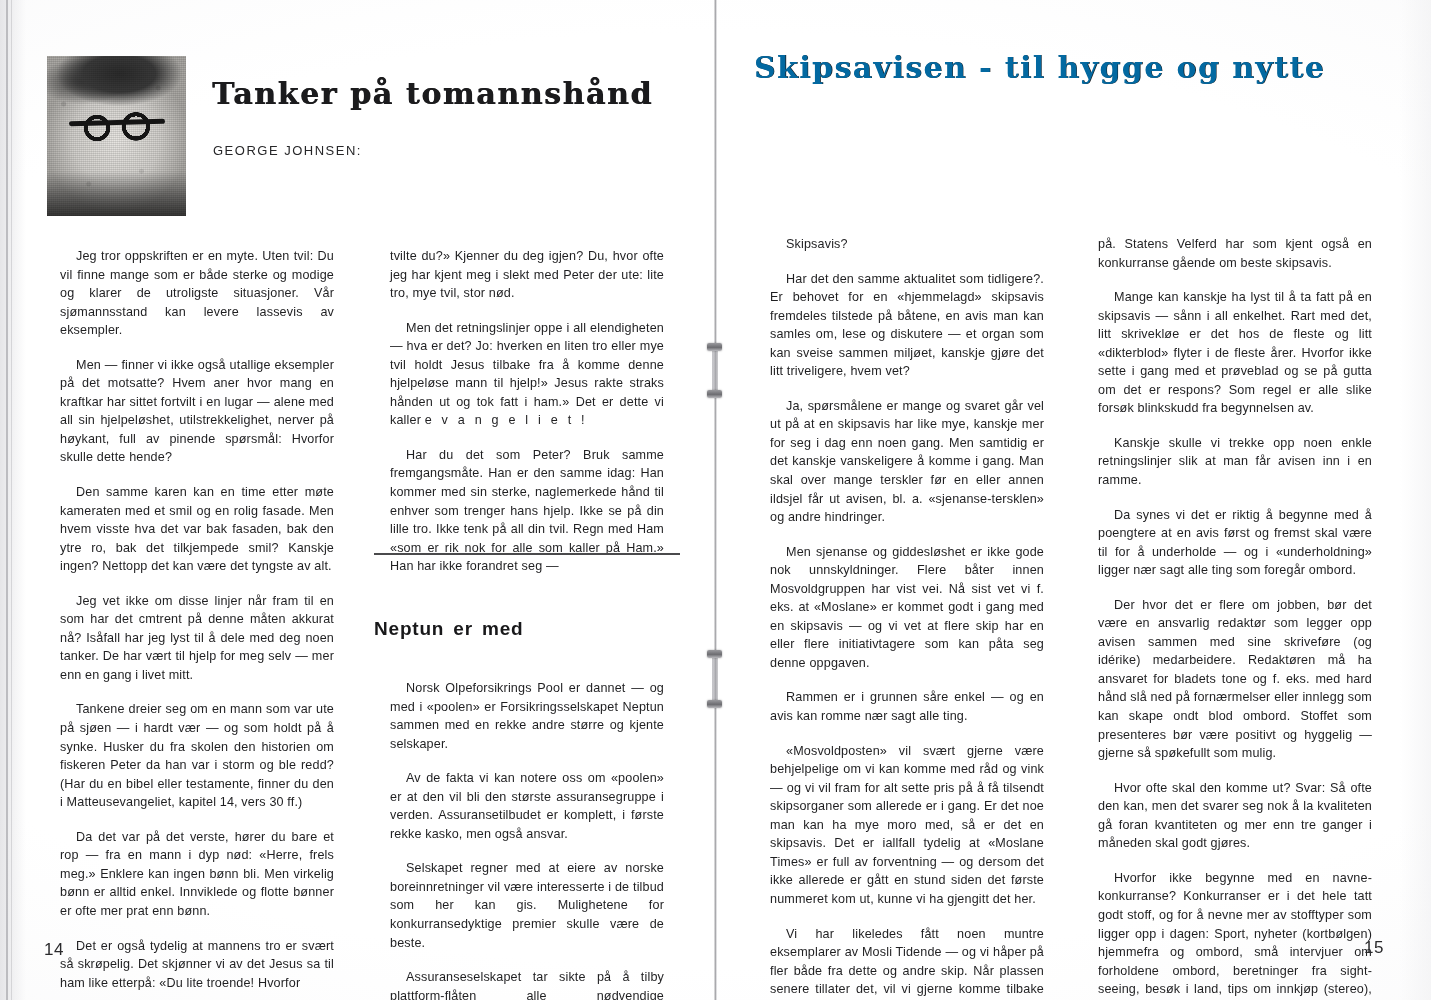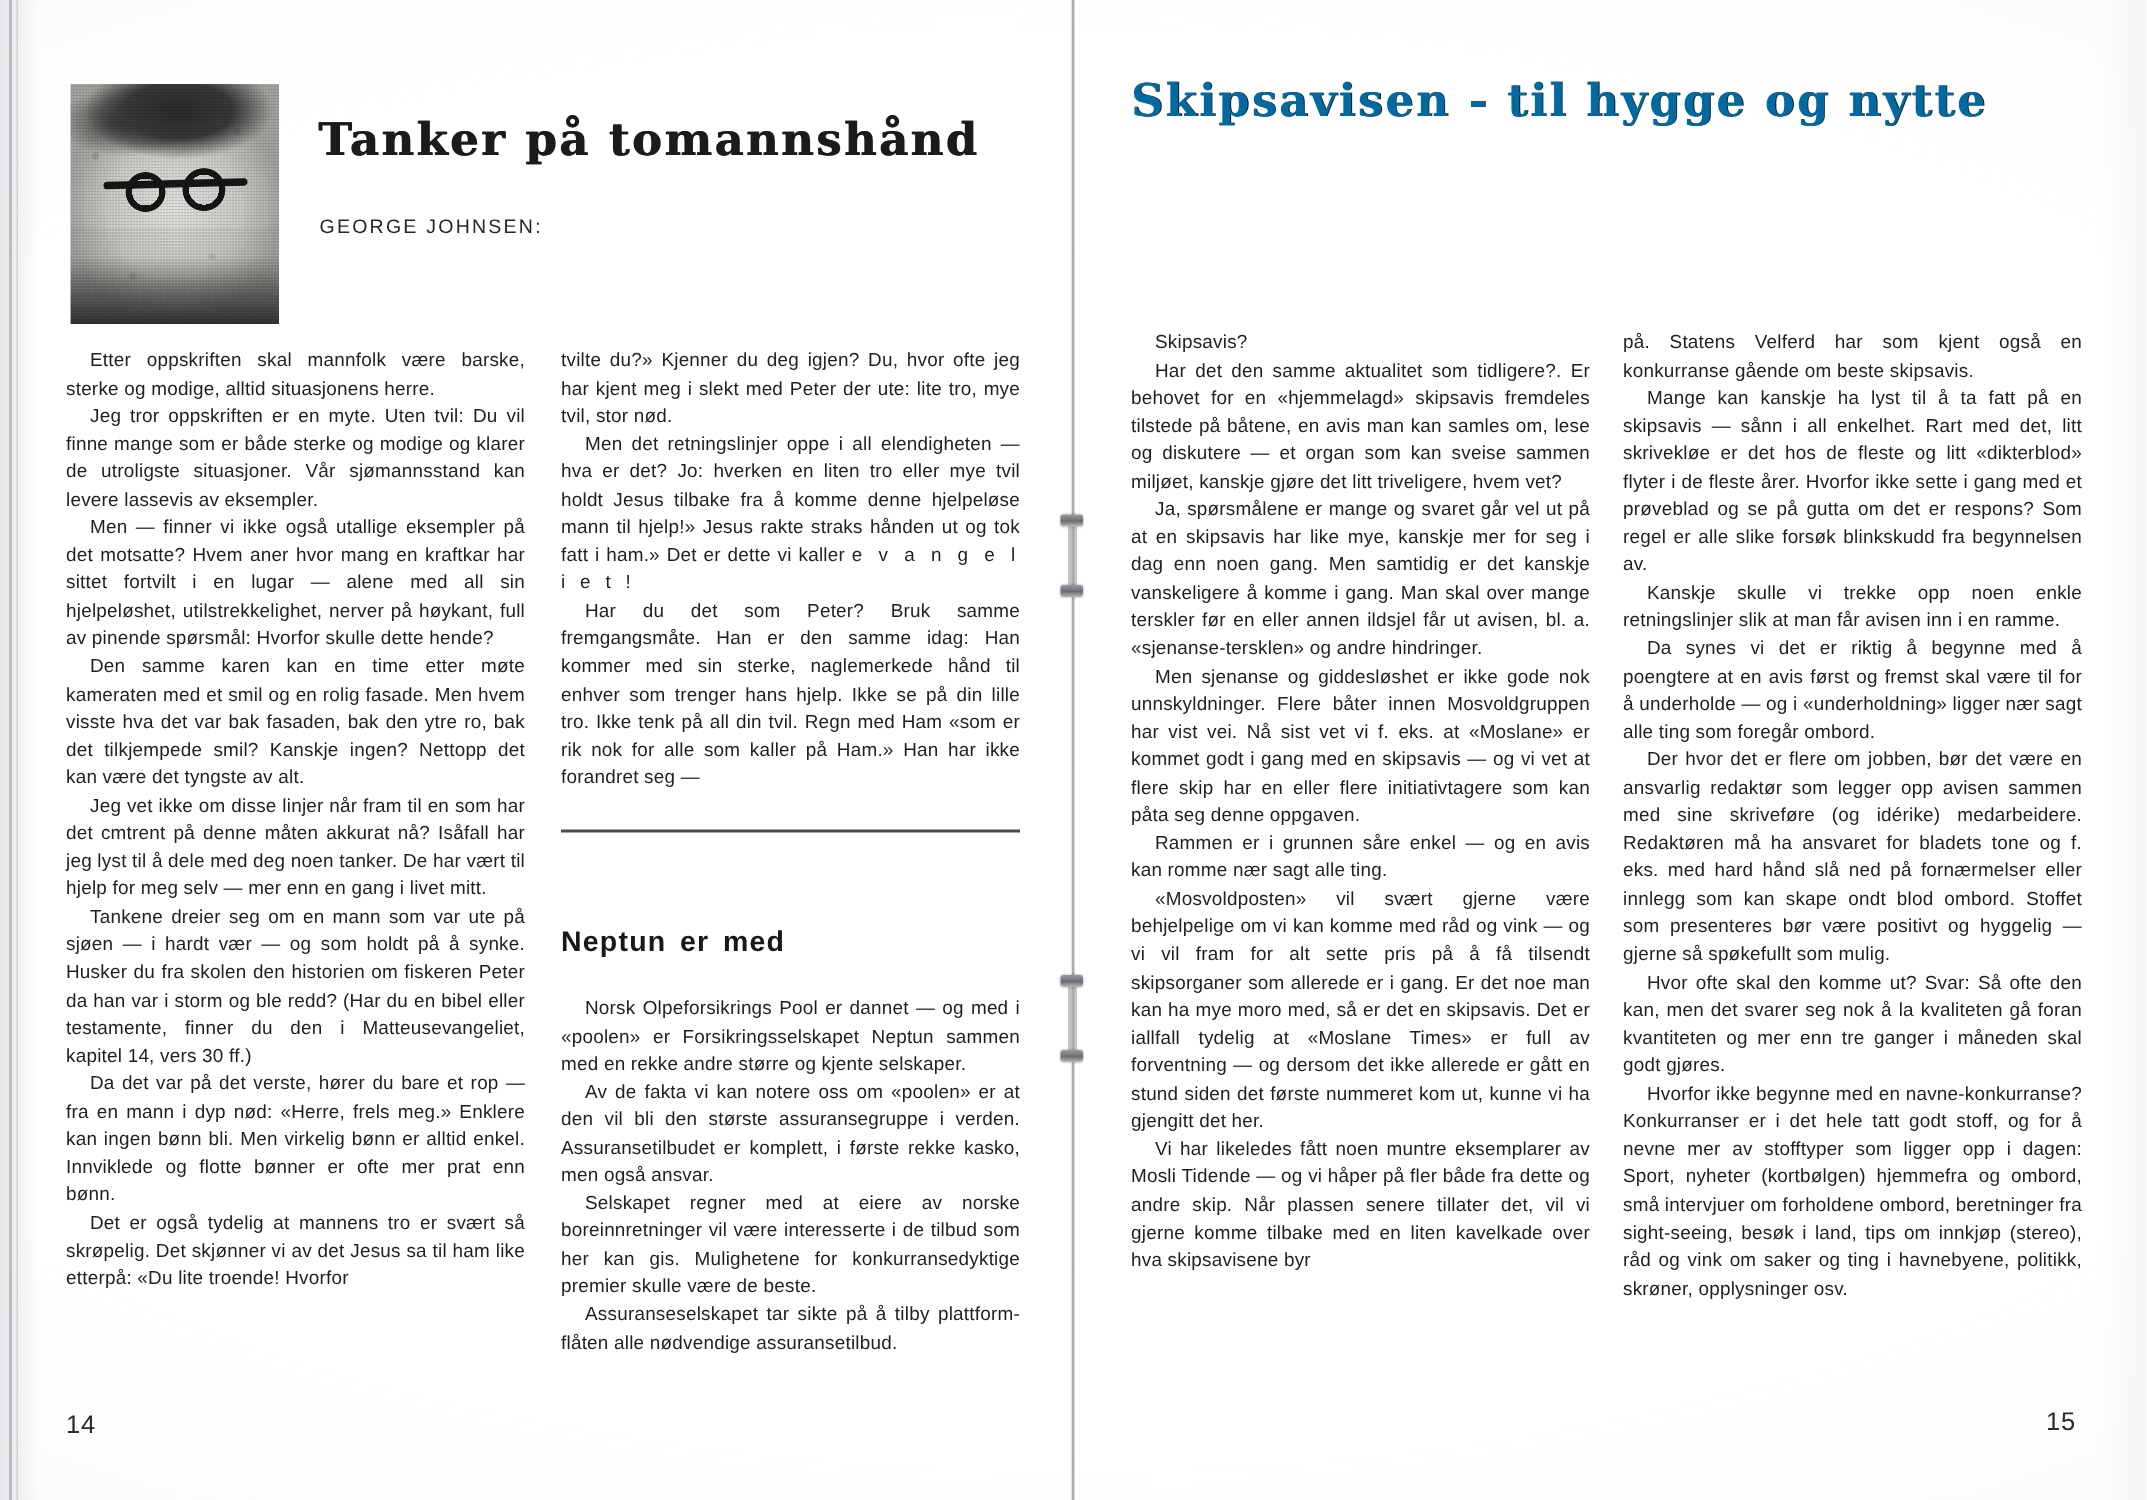--- a/index.html
+++ b/index.html
@@ -76,21 +76,21 @@
     position: absolute;
     width: 306px;
     font-size: 12.6px;
     line-height: 18.55px;
     color: #1f1f21;
     text-align: justify;
     text-justify: inter-word;
     letter-spacing: 0.15px;
   }
   .col p {
-    margin: 0;
+    margin: 16px;
     text-indent: 16px;
   }
   .col p.noindent { text-indent: 0; }
   .col p + p { margin-top: 0; }
 
   
   #headline-left {
     position: absolute;
     left: 212px; top: 76px;
     font-family: "DejaVu Serif", "Liberation Serif", serif;
@@ -224,21 +224,20 @@
     <div class="brow"></div>
     <div class="halftone"></div>
     <div class="grain"></div>
   </div>
 
   <div id="headline-left">Tanker på tomannshånd</div>
 
   <div id="byline">GEORGE JOHNSEN:</div>
 
   <div class="col" id="col-1">
-    <p>Etter oppskriften skal mannfolk være barske, sterke og modige, alltid situasjonens herre.</p>
     <p>Jeg tror oppskriften er en myte. Uten tvil: Du vil finne mange som er både sterke og modige og klarer de utroligste situasjoner. Vår sjømannsstand kan levere lassevis av eksempler.</p>
     <p>Men — finner vi ikke også utallige eksempler på det motsatte? Hvem aner hvor mang en kraftkar har sittet fortvilt i en lugar — alene med all sin hjelpeløshet, utilstrekkelighet, nerver på høykant, full av pinende spørsmål: Hvorfor skulle dette hende?</p>
     <p>Den samme karen kan en time etter møte kameraten med et smil og en rolig fasade. Men hvem visste hva det var bak fasaden, bak den ytre ro, bak det tilkjempede smil? Kanskje ingen? Nettopp det kan være det tyngste av alt.</p>
     <p>Jeg vet ikke om disse linjer når fram til en som har det cmtrent på denne måten akkurat nå? Isåfall har jeg lyst til å dele med deg noen tanker. De har vært til hjelp for meg selv — mer enn en gang i livet mitt.</p>
     <p>Tankene dreier seg om en mann som var ute på sjøen — i hardt vær — og som holdt på å synke. Husker du fra skolen den historien om fiskeren Peter da han var i storm og ble redd? (Har du en bibel eller testamente, finner du den i Matteusevangeliet, kapitel 14, vers 30 ff.)</p>
     <p>Da det var på det verste, hører du bare et rop — fra en mann i dyp nød: «Herre, frels meg.» Enklere kan ingen bønn bli. Men virkelig bønn er alltid enkel. Innviklede og flotte bønner er ofte mer prat enn bønn.</p>
     <p>Det er også tydelig at mannens tro er svært så skrøpelig. Det skjønner vi av det Jesus sa til ham like etterpå: «Du lite troende! Hvorfor</p>
   </div>
 
   <div class="col" id="col-2-top">

